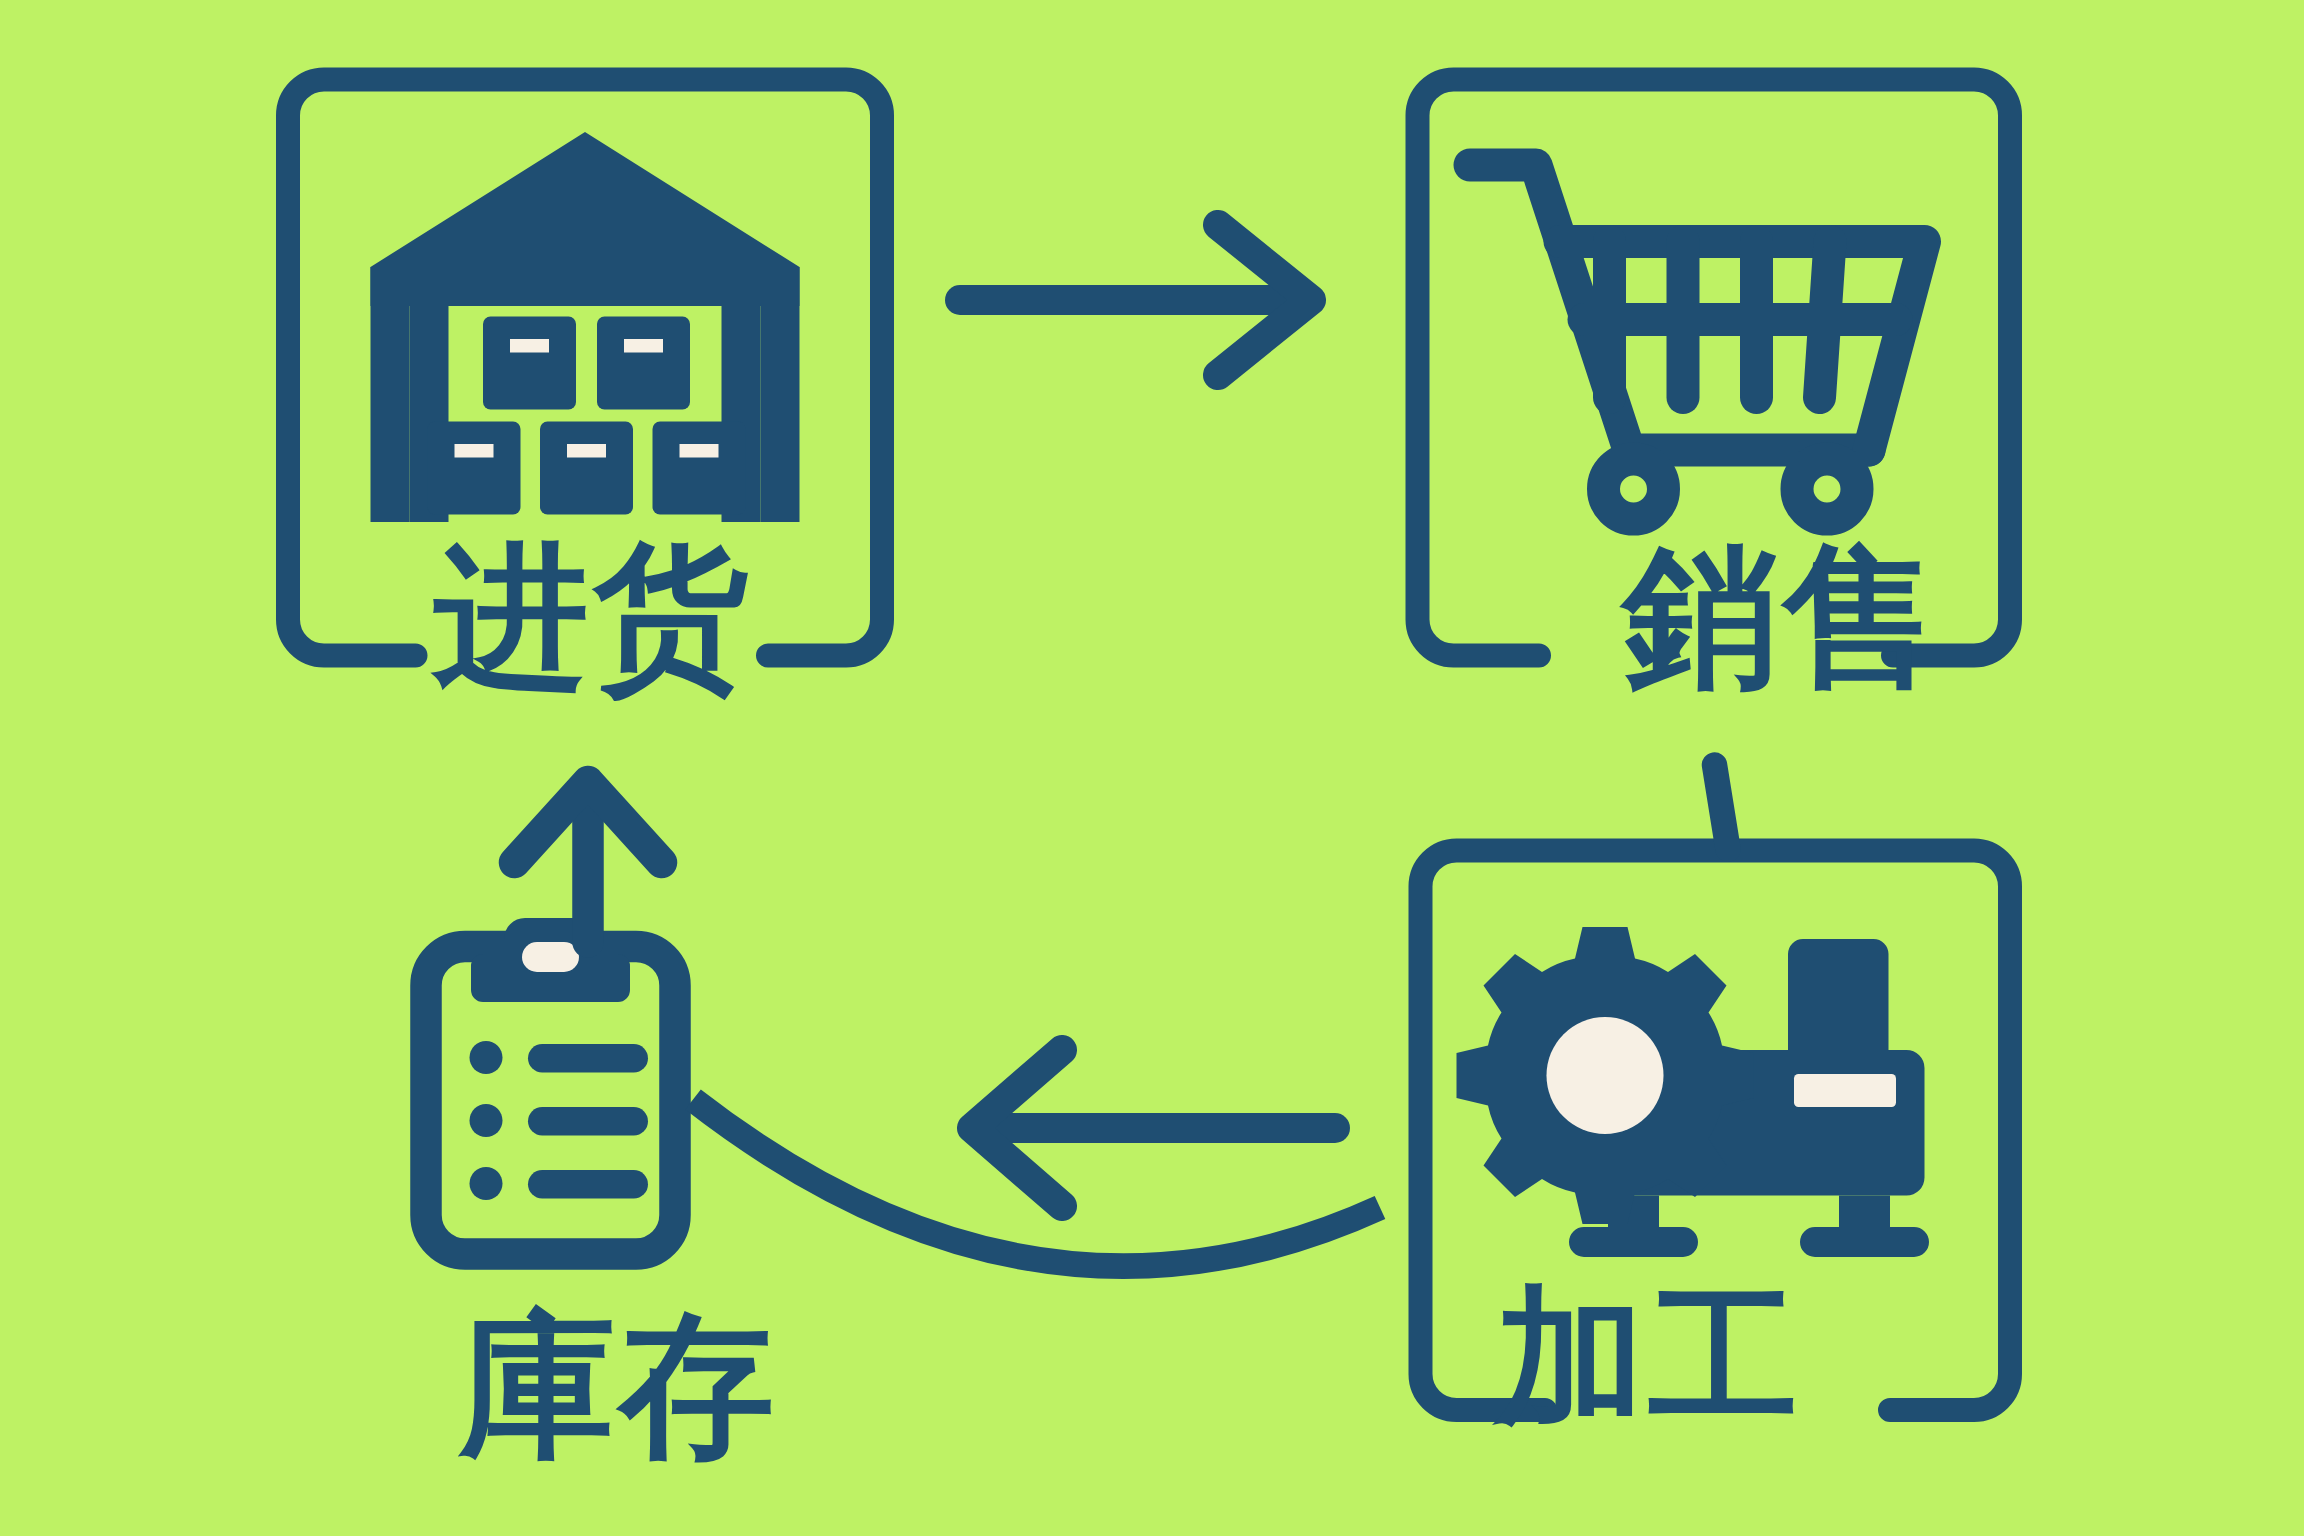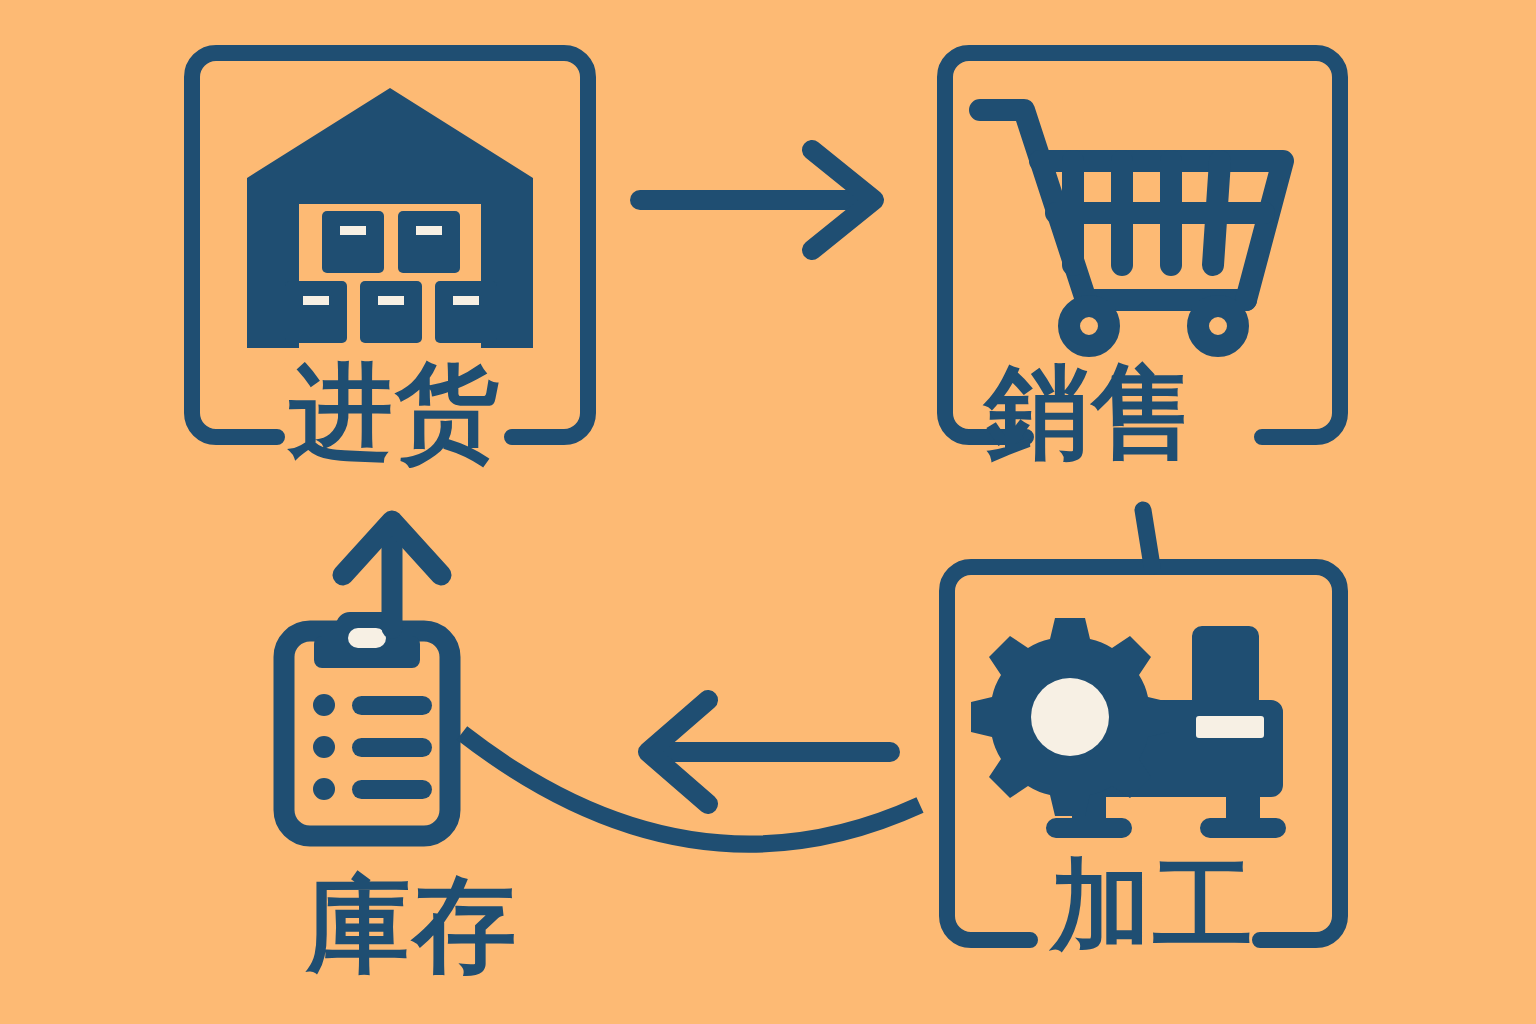--- a/index.html
+++ b/index.html
@@ -10,21 +10,21 @@
     width: 1536px;
     height: 1024px;
     overflow: hidden;
     font-family: "Liberation Sans", "DejaVu Sans", sans-serif;
     background: #f7f0e4;
   }
   #stage {
     position: relative;
     width: 1536px;
     height: 1024px;
-    background: #fdba74;
+    background: #bef264;
   }
   #diagram {
     position: absolute;
     left: 0;
     top: 0;
     width: 1536px;
     height: 1024px;
     display: block;
   }
   .node-label {
@@ -38,27 +38,27 @@
     text-align: center;
     user-select: none;
   }
   #label-purchase {
     left: 280px;
     top: 360px;
     width: 230px;
     font-size: 104px;
   }
   #label-sales {
-    left: 976px;
+    left: 1073px;
     top: 360px;
     width: 230px;
     font-size: 104px;
   }
   #label-processing {
-    left: 1048px;
+    left: 994px;
     top: 855px;
     width: 210px;
     font-size: 100px;
   }
   #label-inventory {
     left: 300px;
     top: 853px;
     width: 225px;
     font-size: 104px;
     margin-top: 20px;

